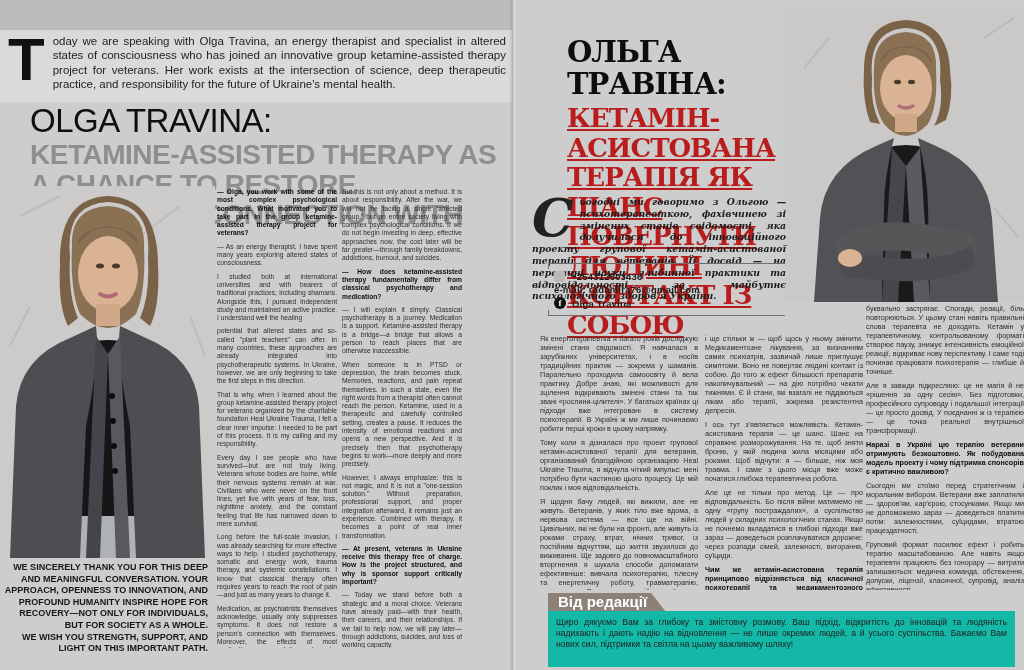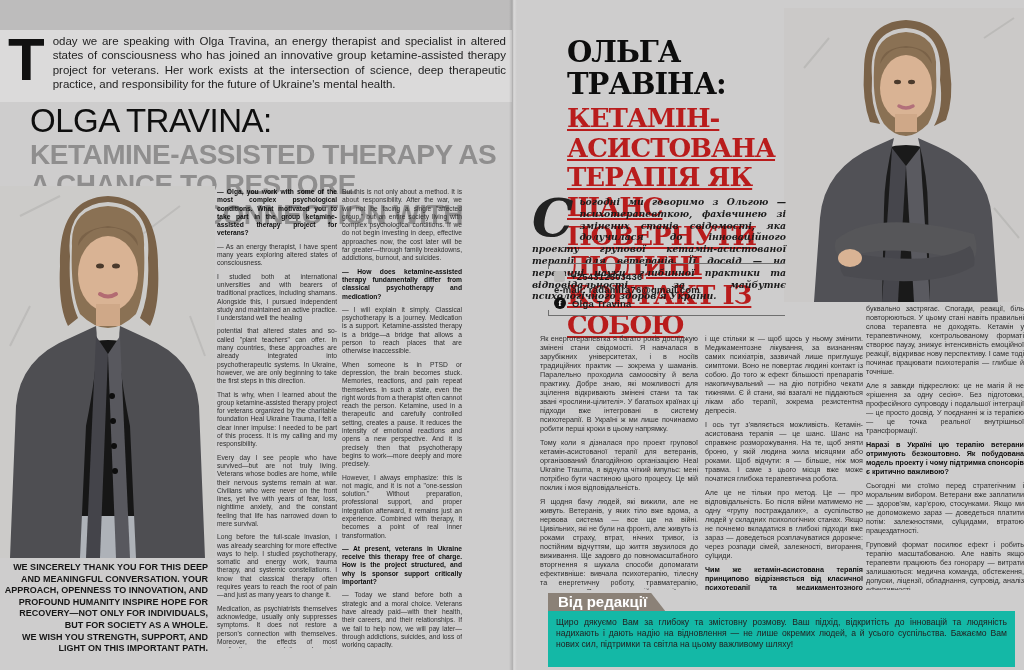--- a/index.html
+++ b/index.html
@@ -208,19 +208,19 @@
       <p class="p">і ще стільки ж — щоб щось у ньому змінити. Медикаментозне лікування, за визнанням самих психіатрів, зазвичай лише приглушує симптоми. Воно не повертає людині контакт із собою. До того ж ефект більшості препаратів накопичувальний — на дію потрібно чекати тижнями. Є й стани, які взагалі не піддаються лікам або терапії, зокрема резистентна депресія.</p>
       <p class="p">І ось тут з'являється можливість. Кетамін-асистована терапія — це шанс. Шанс на справжнє розморожування. На те, щоб зняти броню, у якій людина жила місяцями або роками. Щоб відчути: я — більше, ніж моя травма. І саме з цього місця вже може початися глибока терапевтична робота.</p>
       <p class="p">Але це не тільки про метод. Це — про відповідальність. Бо після війни матимемо не одну «групу постраждалих», а суспільство людей у складних психологічних станах. Якщо не почнемо вкладатися в глибокі підходи вже зараз — доведеться розплачуватися дорожче: через розпади сімей, залежності, вигорання, суїциди.</p>
       <p class="q">Чим же кетамін-асистована терапія принципово відрізняється від класичної психотерапії та медикаментозного лікування?</p>
     </div>
   <div class="col ucol" id="r-col3">
       <p class="p">буквально застрягає. Спогади, реакції, біль повторюються. У цьому стані навіть правильні слова терапевта не доходять. Кетамін у терапевтичному, контрольованому форматі створює паузу, знижує інтенсивність емоційної реакції, відкриває нову перспективу. І саме тоді починає працювати психотерапія — глибше й точніше.</p>
       <p class="p">Але я завжди підкреслюю: це не магія й не «рішення за одну сесію». Без підготовки, професійного супроводу і подальшої інтеграції — це просто досвід. У поєднанні ж із терапією — це точка реальної внутрішньої трансформації.</p>
       <p class="q">Наразі в Україні цю терапію ветерани отримують безкоштовно. Як побудована модель проекту і чому підтримка спонсорів є критично важливою?</p>
       <p class="p">Сьогодні ми стоїмо перед стратегічним і моральним вибором. Ветерани вже заплатили — здоров'ям, кар'єрою, стосунками. Якщо ми не допоможемо зараз — доведеться платити потім: залежностями, суїцидами, втратою працездатності.</p>
-      <p class="p">Груповий формат посилює ефект і робить терапію масштабованою. Але навіть якщо терапевти працюють без гонорару — витрати залишаються: медична команда, обстеження, допуски, ліцензії, обладнання, супровід, аналіз ефективності.</p>
+      <p class="p">Груповий формат посилює ефект і робить терапію масштабованою. Але навіть якщо терапевти працюють без гонорару — витрати залишаються: медична команда, обстеження, допуски, ліцензії, класичної, супровід, аналіз ефективності.</p>
     </div>
 
   <div class="ed-tab">Від редакції</div>
   <div class="ed-box">Щиро дякуємо Вам за глибоку та змістовну розмову. Ваш підхід, відкритість до інновацій та людяність надихають і дають надію на відновлення — не лише окремих людей, а й усього суспільства. Бажаємо Вам нових сил, підтримки та світла на цьому важливому шляху!</div>
 
 </div>
 
 </body></html>

